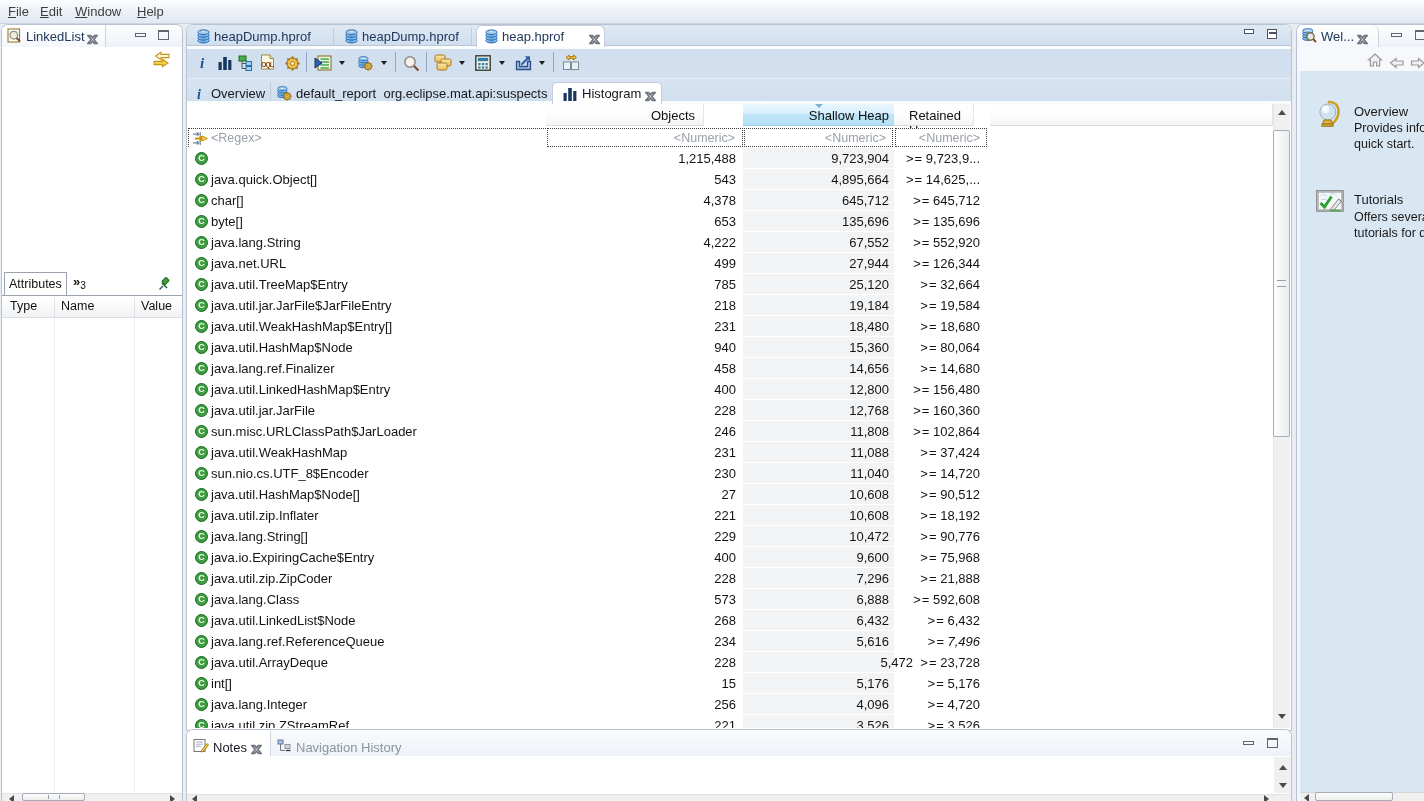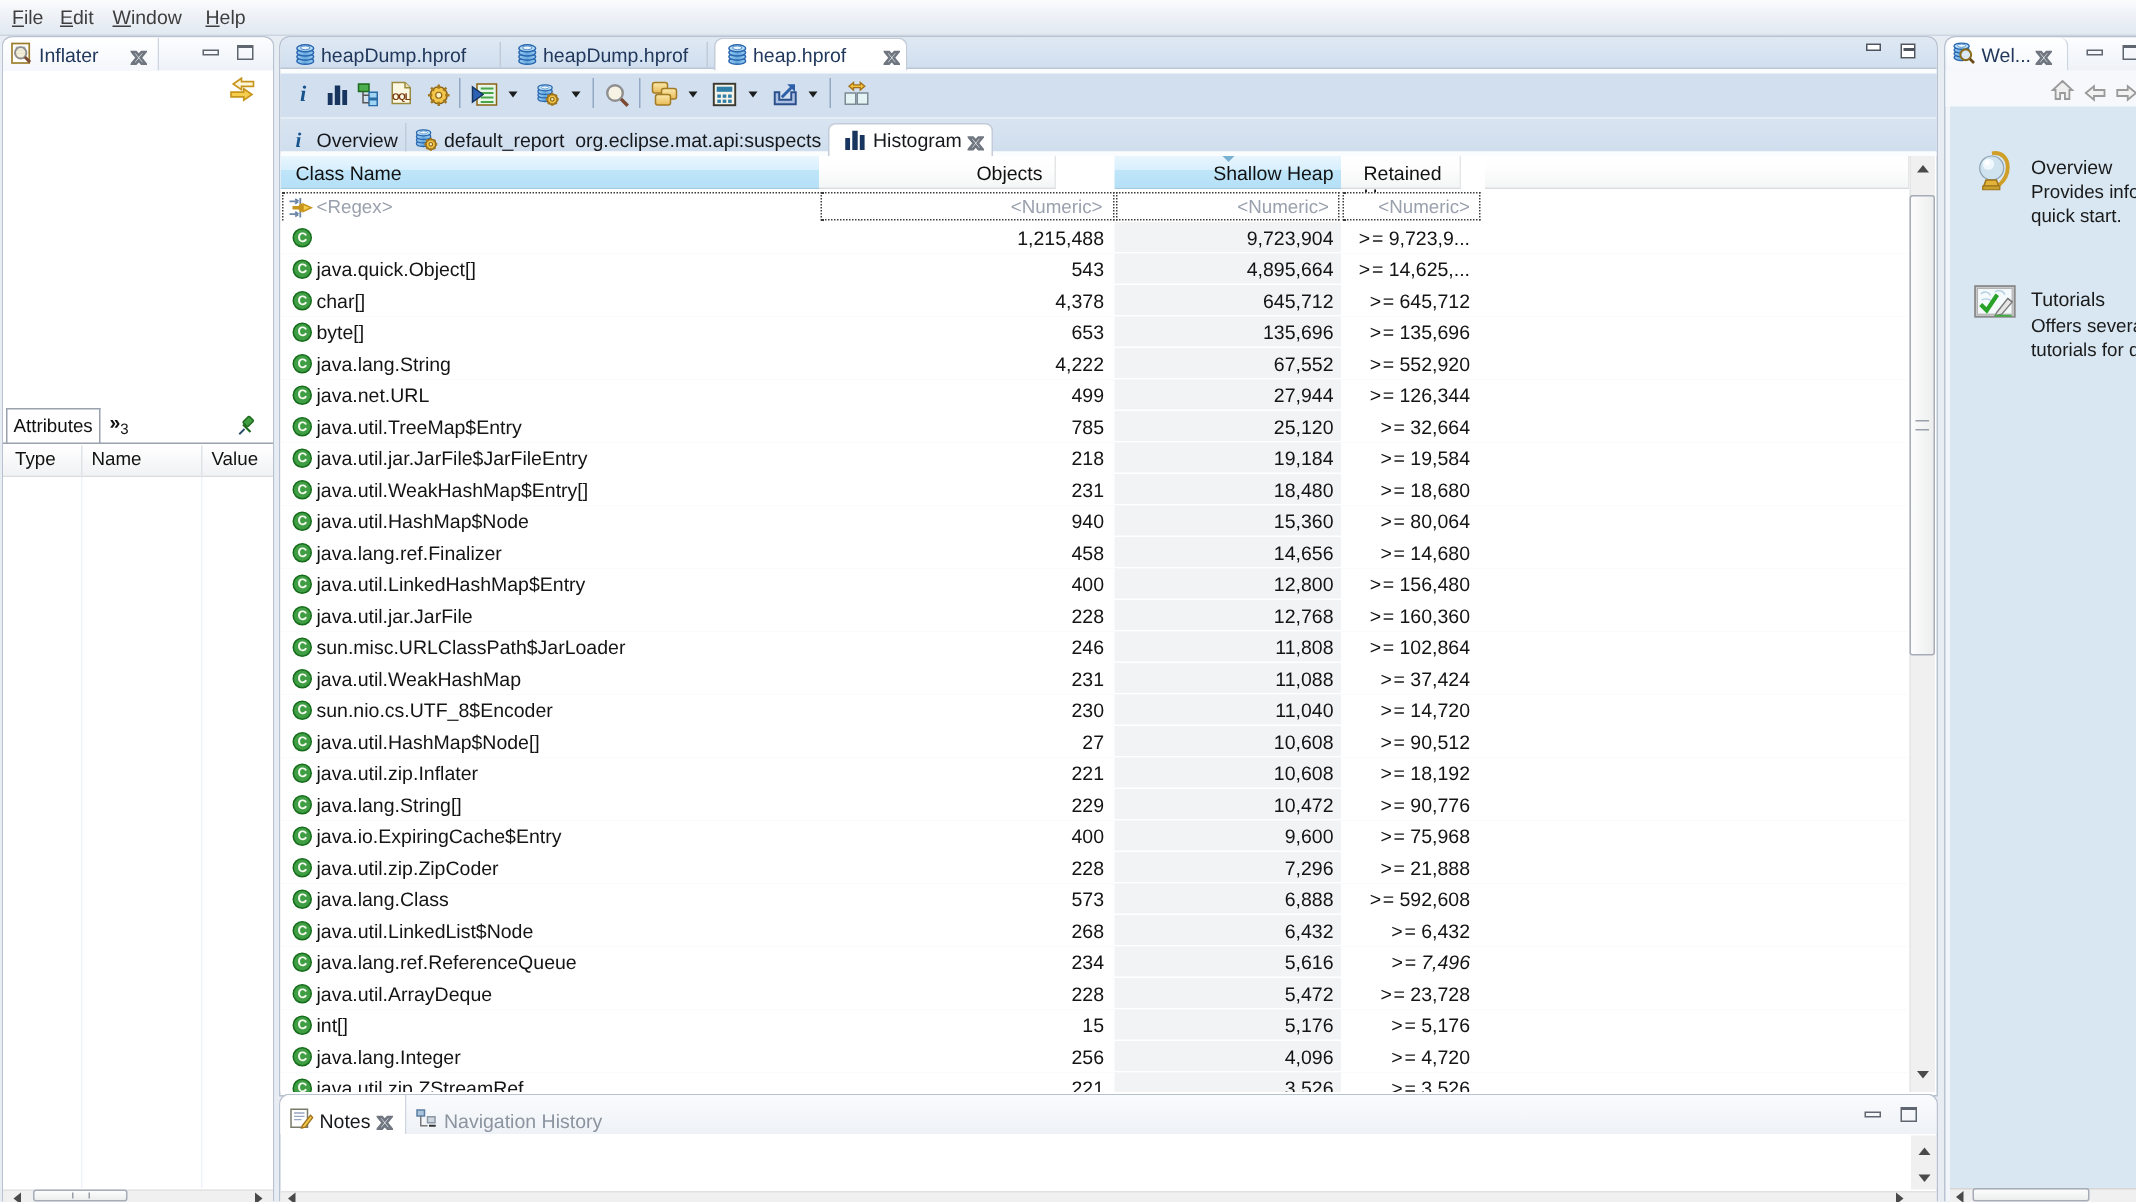--- a/index.html
+++ b/index.html
@@ -27,21 +27,21 @@
 <div class="ab menu" style="left:137px;top:4px;"><u>H</u>elp</div>
 <div class="ab" style="left:1px;top:24px;width:182px;height:777px;background:#fff;border:1px solid #b9c2d0;border-bottom:none;border-radius:7px 7px 0 0;box-sizing:border-box;"></div>
 <div class="ab" style="left:2px;top:25px;width:180px;height:22px;background:linear-gradient(#fcfdfe,#eef2f8);border-radius:6px 6px 0 0;"></div>
 <div class="ab" style="left:2px;top:25px;width:103px;height:22px;background:linear-gradient(#ffffff,#f4f7fb);border-right:1px solid #cdd5e0;border-radius:6px 0 0 0;"></div>
 <div class="ab" style="left:7px;top:28px;"><svg width="16" height="15" viewBox="0 0 16 15" xmlns="http://www.w3.org/2000/svg">
       <rect x="1" y="1" width="11.5" height="13" fill="#fffef8" stroke="#9a7b28" stroke-width="1.1"></rect>
       <path d="M3.5 3.5 H10 M3.5 5.5 H10 M3.5 7.5 H10" stroke="#b9c4d4" stroke-width="0.9"></path>
       <circle cx="6.8" cy="7.2" r="3.8" fill="#f2ecd4" fill-opacity="0.85" stroke="#8f8f8f" stroke-width="1.3"></circle>
       <line x1="9.6" y1="10" x2="13" y2="13.4" stroke="#7c4a33" stroke-width="2"></line>
     </svg></div>
-<div class="ab tabtxt" style="left:26px;top:29px;">Inflater</div>
+<div class="ab tabtxt" style="left:26px;top:29px;">LinkedList</div>
 <div class="ab" style="left:87px;top:31px;"><svg width="11" height="11" viewBox="0 0 11 11" xmlns="http://www.w3.org/2000/svg">
       <g transform="scale(1.00) translate(0,0.6)">
         <path d="M1 1 L3.6 1 L5.5 3.2 L7.4 1 L10 1 L6.8 4.9 L10 8.8 L7.4 8.8 L5.5 6.6 L3.6 8.8 L1 8.8 L4.2 4.9 Z" fill="#ffffff" stroke="#6f7680" stroke-width="1.7" stroke-linejoin="miter"></path>
       </g>
     </svg></div>
 <div class="ab" style="left:135px;top:33px;width:11px;height:4px;border:1px solid #5f6670;box-sizing:border-box;"></div>
 <div class="ab" style="left:158px;top:30px;width:11px;height:10px;border:1px solid #5f6670;border-top:2.5px solid #5f6670;box-sizing:border-box;"></div>
 <div class="ab" style="left:152px;top:51px;"><svg width="19" height="17" viewBox="0 0 19 17" xmlns="http://www.w3.org/2000/svg">
       <path d="M9 1.2 L3.5 5 L9 8.8 L9 6.6 L17 6.6 L17 3.4 L9 3.4 Z" fill="#fdf6da" stroke="#c8951c" stroke-width="1.1"></path>
       <path d="M10.5 8.2 L16 12 L10.5 15.8 L10.5 13.6 L2 13.6 L2 10.4 L10.5 10.4 Z" fill="#f5ce4e" stroke="#c8951c" stroke-width="1.1"></path>
@@ -273,23 +273,20 @@
       <rect x="5.2" y="0" width="3.6" height="13" fill="#17355f"></rect>
       <rect x="10.2" y="3" width="3.2" height="10" fill="#17355f"></rect>
     </svg></div>
 <div class="ab" style="left:582px;top:86px;font-size:13px;color:#16181c;">Histogram</div>
 <div class="ab" style="left:645px;top:88px;"><svg width="11" height="11" viewBox="0 0 11 11" xmlns="http://www.w3.org/2000/svg">
       <g transform="scale(1.00) translate(0,0.6)">
         <path d="M1 1 L3.6 1 L5.5 3.2 L7.4 1 L10 1 L6.8 4.9 L10 8.8 L7.4 8.8 L5.5 6.6 L3.6 8.8 L1 8.8 L4.2 4.9 Z" fill="#ffffff" stroke="#6f7680" stroke-width="1.7" stroke-linejoin="miter"></path>
       </g>
     </svg></div>
 <div class="ab" style="left:187px;top:104px;width:1086px;height:624px;overflow:hidden;background:#fff;">
-    <div class="hcell hblue" style="left:0px;width:359px;">
-      <span style="position:absolute;left:10px;top:4px;">Class Name</span>
-    </div>
     <div class="hcell hwhite" style="left:359px;width:158px;text-align:center;">
       <span style="position:absolute;right:8px;top:4px;">Objects</span>
     </div>
     <div class="hcell hblue" style="left:556px;width:151px;">
       <span style="position:absolute;right:5px;top:4px;">Shallow Heap</span>
     </div>
     <div class="ab" style="left:628px;top:0px;width:0;height:0;border-left:4px solid transparent;border-right:4px solid transparent;border-top:4px solid #7ab1d2;"></div>
     <div class="hcell hwhite" style="left:707px;width:80px;">
       <span style="position:absolute;left:15px;top:4px;">Retained H...</span>
     </div>
@@ -505,21 +502,21 @@
       <span class="cname">java.lang.ref.ReferenceQueue</span>
       <span class="num" style="left:359px;width:190px;">234</span>
       <span class="num" style="left:556px;width:146px;">5,616</span>
       <span class="num" style="left:620px;width:173px;font-style:italic;">&gt; = 7,496</span>
     </div>
     <div class="row" style="top:548px;">
       <div style="position:absolute;left:556px;top:0;width:151px;height:20px;background:#f2f3f5;"></div>
       <span style="position:absolute;left:8px;top:4px;width:11px;height:11px;border-radius:7px;background:#3f9e44;border:1px solid #156c1a;color:#f4fbee;font-size:9px;font-weight:bold;text-align:center;line-height:11px;">C</span>
       <span class="cname">java.util.ArrayDeque</span>
       <span class="num" style="left:359px;width:190px;">228</span>
-      <span class="num" style="left:556px;width:146px;text-align:right;">5,472</span>
+      <span class="num" style="left:580px;width:146px;text-align:right;">5,472</span>
       <span class="num" style="left:620px;width:173px;">&gt; = 23,728</span>
     </div>
     <div class="row" style="top:569px;">
       <div style="position:absolute;left:556px;top:0;width:151px;height:20px;background:#f2f3f5;"></div>
       <span style="position:absolute;left:8px;top:4px;width:11px;height:11px;border-radius:7px;background:#3f9e44;border:1px solid #156c1a;color:#f4fbee;font-size:9px;font-weight:bold;text-align:center;line-height:11px;">C</span>
       <span class="cname">int[]</span>
       <span class="num" style="left:359px;width:190px;">15</span>
       <span class="num" style="left:556px;width:146px;">5,176</span>
       <span class="num" style="left:620px;width:173px;">&gt; = 5,176</span>
     </div>

